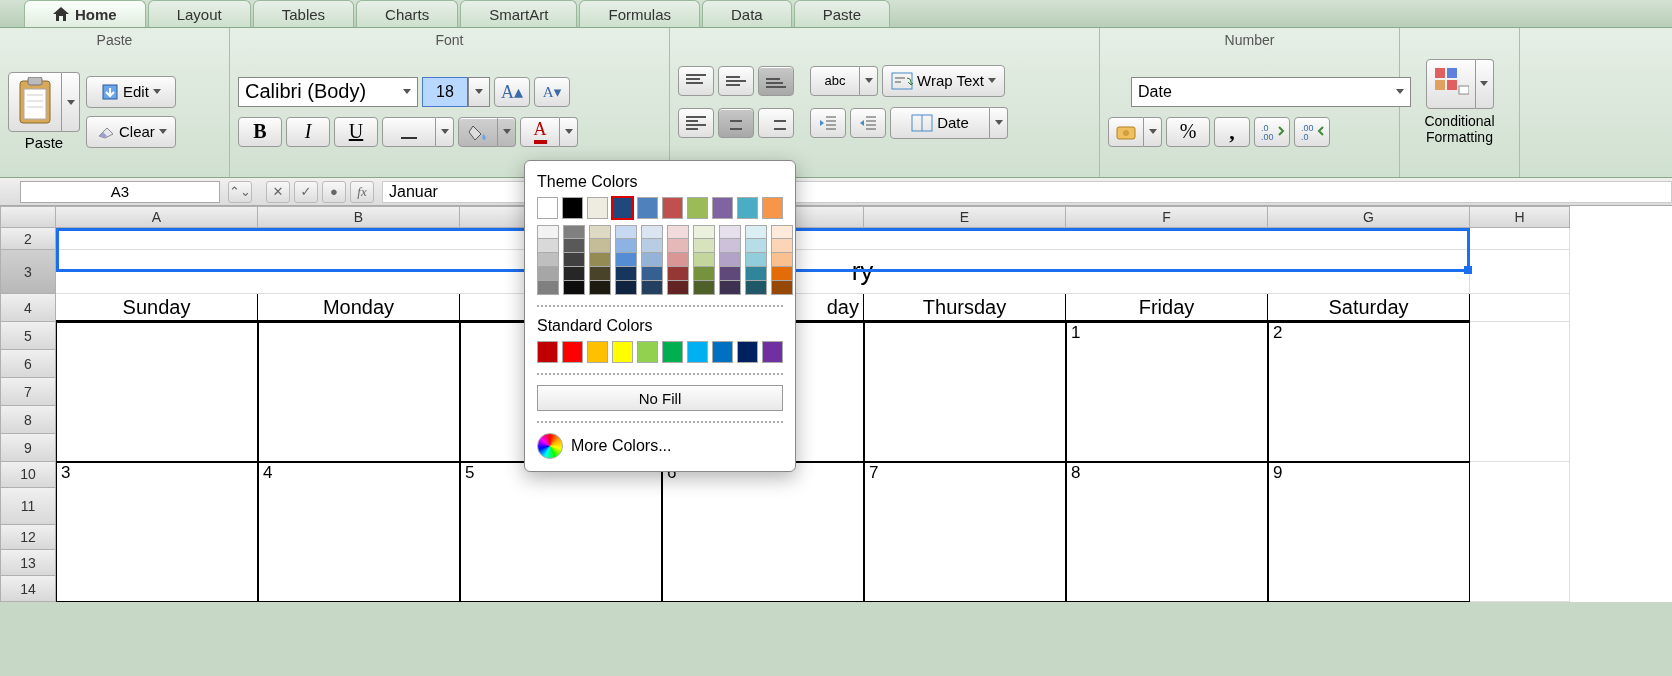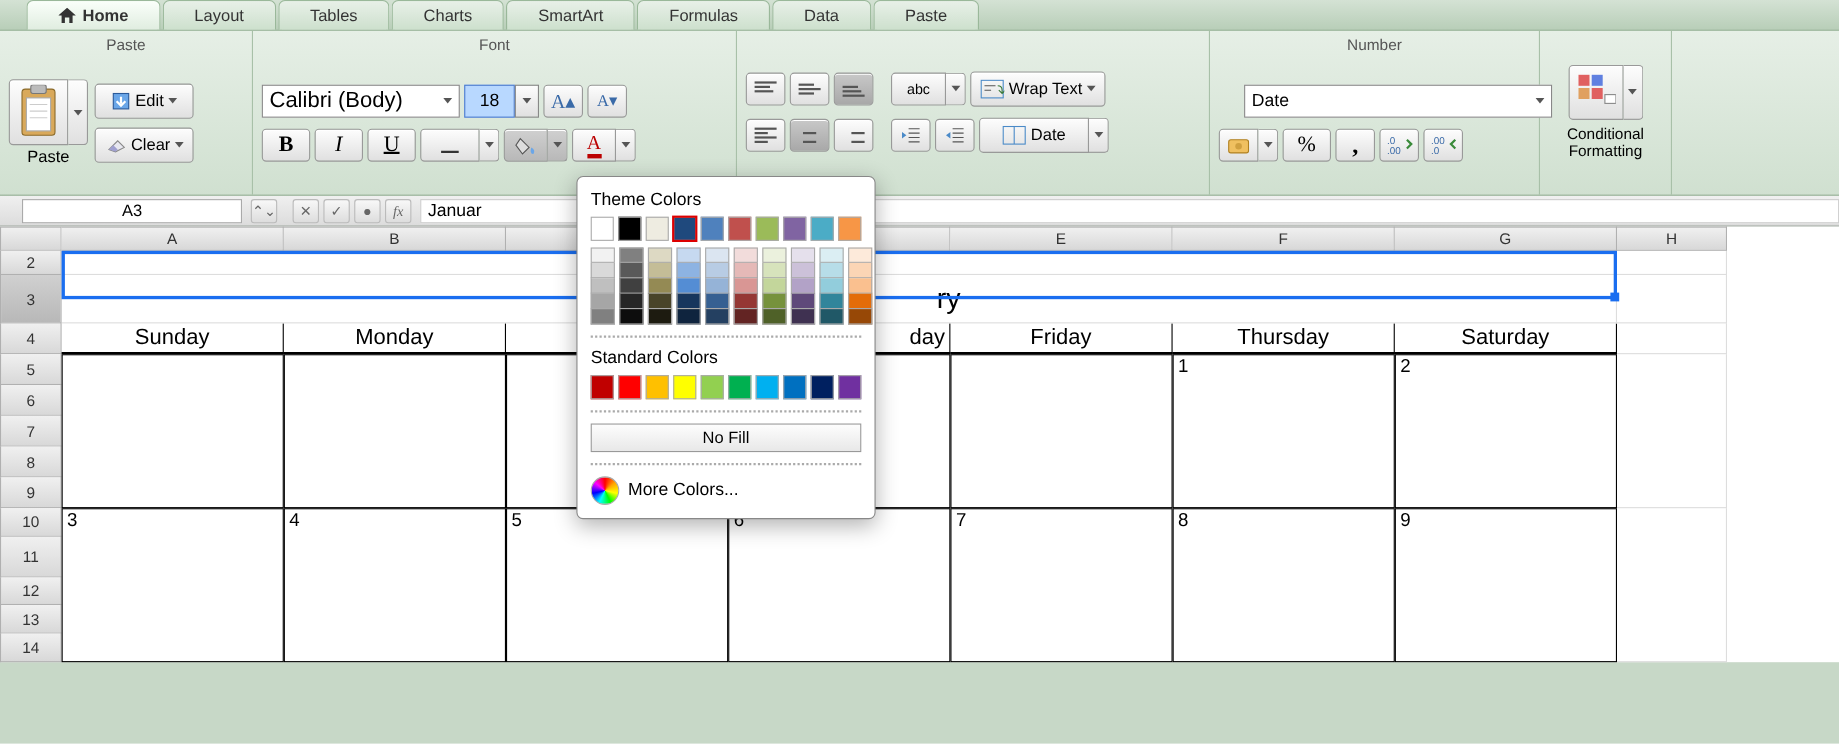--- a/index.html
+++ b/index.html
@@ -441,22 +441,22 @@
   </div>
 
   <div class="sheetrow" style="height:28px">
     <div class="rowhdr" style="height:28px">4</div>
     <div class="cell dayhead" style="width:202px">Sunday</div>
     <div class="cell dayhead" style="width:202px">Monday</div>
     <div class="cell dayhead" style="width:202px"></div>
     <div class="cell dayhead" style="width:202px;justify-content:flex-end">
         <span>day</span>
       </div>
+    <div class="cell dayhead" style="width:202px">Thursday</div>
     <div class="cell dayhead" style="width:202px">Friday</div>
-    <div class="cell dayhead" style="width:202px">Thursday</div>
     <div class="cell dayhead" style="width:202px">Saturday</div>
     <div class="cell" style="width:100px"></div>
   </div>
 
   <div class="sheetrow" style="height:140px">
     <div style="display:flex;flex-direction:column">
       <div class="rowhdr" style="height:28px">5</div>
       <div class="rowhdr" style="height:28px">6</div>
       <div class="rowhdr" style="height:28px">7</div>
       <div class="rowhdr" style="height:28px">8</div>

